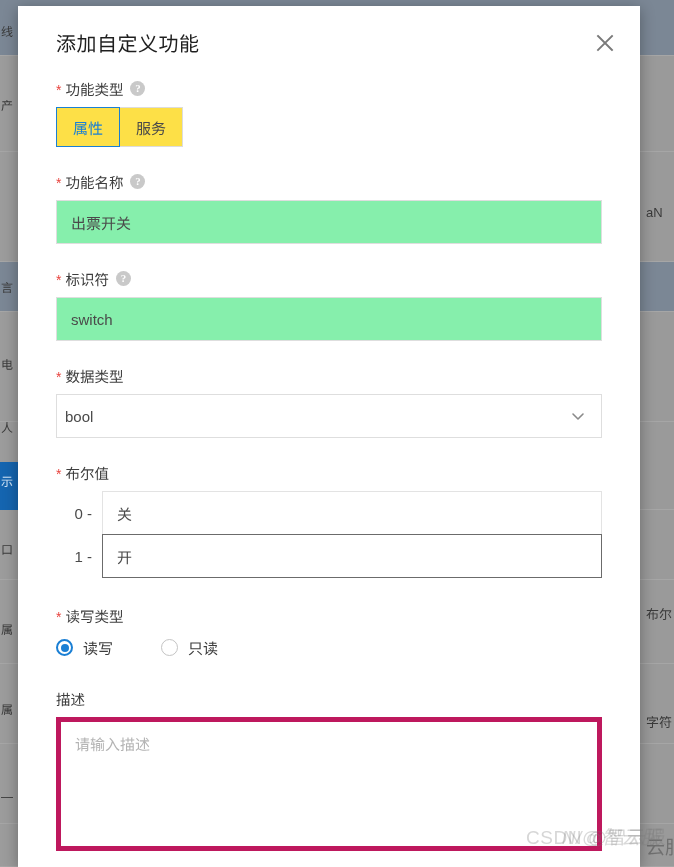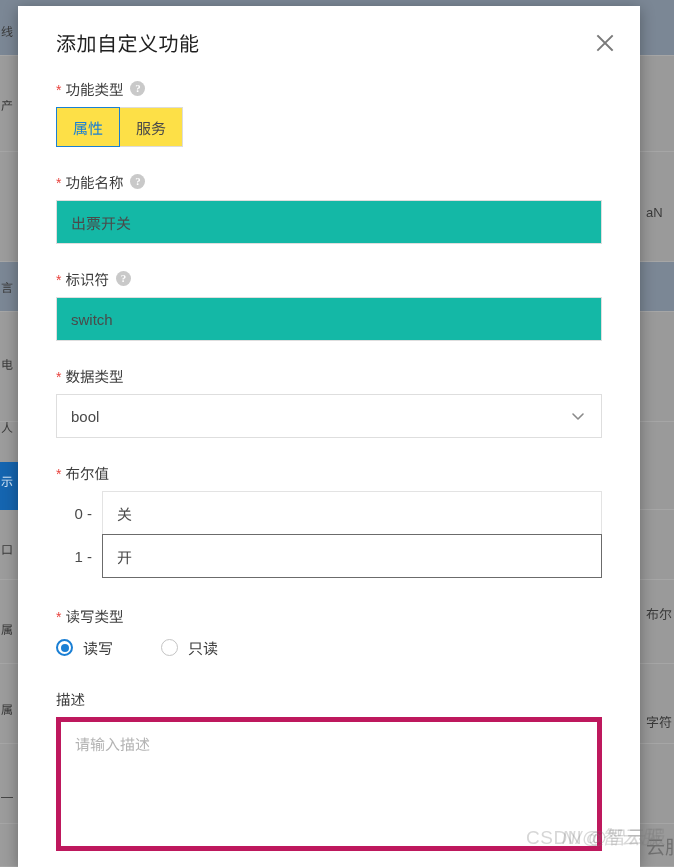--- a/index.html
+++ b/index.html
@@ -173,37 +173,37 @@
     color: #1a7fd4;
     position: relative;
     z-index: 2;
   }
 
   
   .txt-input {
     width: 100%;
     height: 44px;
     border: 1px solid #dedede;
-    background: #14b8a6;
+    background: #86efac;
     padding: 0 14px;
     font-size: 15px;
     color: #4a4a4a;
     font-family: inherit;
     outline: none;
   }
   .txt-input::placeholder { color: #b4b4b4; }
 
   
   .sel-wrap { position: relative; }
   .sel-box {
     width: 100%;
     height: 44px;
     border: 1px solid #dedede;
     background: #ffffff;
-    padding: 0 40px 0 14px;
+    padding: 0 40px 0 8px;
     font-size: 15px;
     color: #4a4a4a;
     display: flex;
     align-items: center;
     cursor: pointer;
   }
   .sel-arrow {
     position: absolute;
     right: 16px;
     top: 50%;

